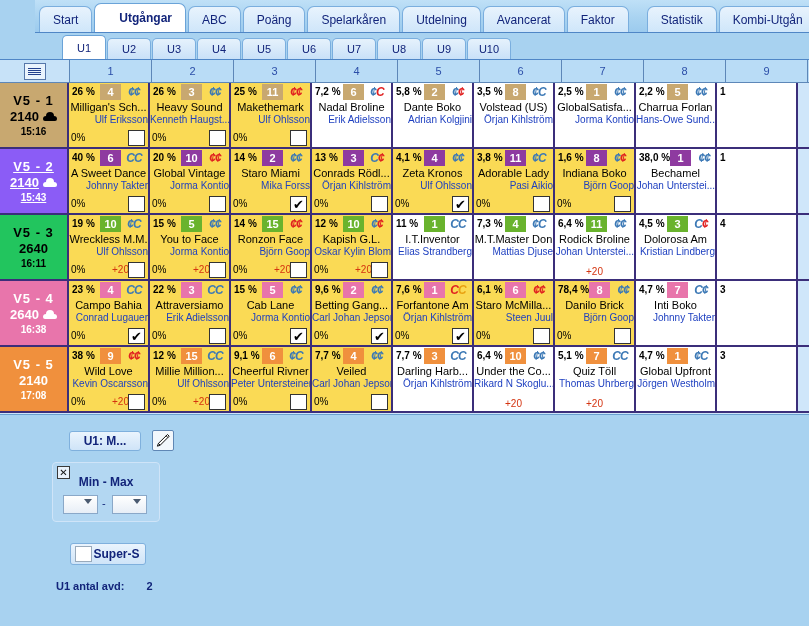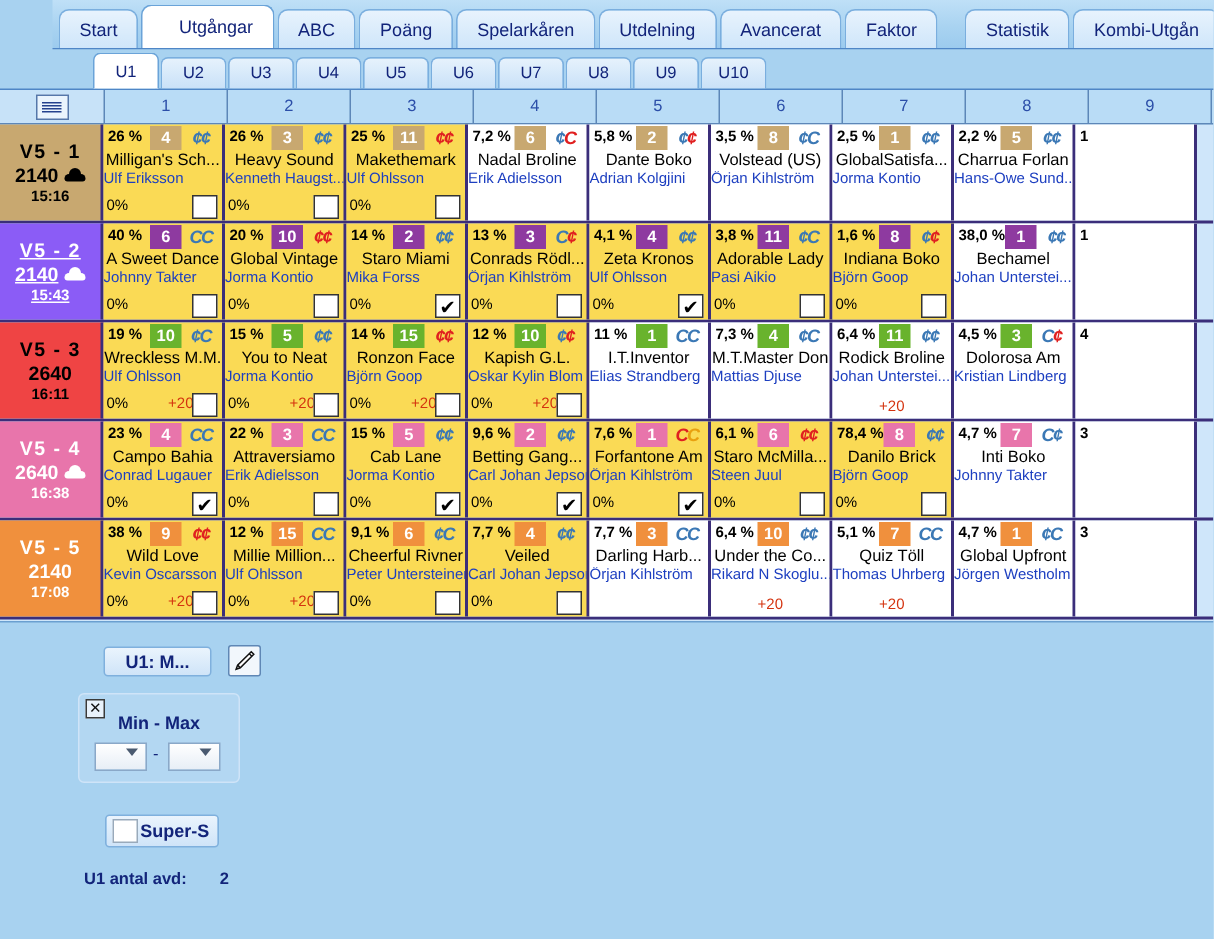--- a/index.html
+++ b/index.html
@@ -25,21 +25,21 @@
     background:linear-gradient(to bottom,#e8f3fd 0%,#cfe6fa 100%);
     border:1px solid #7aaede;
     border-bottom:none;
     border-radius:7px 7px 0 0;
     color:#12247a;font-size:12px;white-space:nowrap;
     box-sizing:border-box;
   }
   .tab.sel{
     background:#ffffff;
     border-color:#6aa3d8;
-    font-weight:normal;
+    font-weight:bold;
     height:29px;line-height:29px;padding-left:24px;
   }
   .tab.gap{margin-left:16px;}
   
   .subbar{
     position:relative;height:26px;
     background:#a8d2f0;
     border-bottom:1px solid #4f86c6;
   }
   .subtabs{position:absolute;left:62px;top:2px;display:flex;align-items:flex-end;}
@@ -105,21 +105,21 @@
     width:21px;height:16px;line-height:16px;text-align:center;
     font-size:11px;font-weight:bold;color:#fff;flex:0 0 21px;
   }
   .sym{flex:0 0 26px;text-align:center;font-size:12px;font-weight:bold;font-style:italic;letter-spacing:-1px;}
   .sym .c1,.sym .c2{font-style:italic;}
   .horse{
     text-align:center;font-size:11px;color:#000;font-weight:normal;
     line-height:13px;margin-top:1px;white-space:nowrap;overflow:hidden;
   }
   .driver{
-    text-align:left;font-size:10px;color:#1d3fc0;line-height:12px;
+    text-align:right;font-size:10px;color:#1d3fc0;line-height:12px;
     white-space:nowrap;overflow:hidden;
   }
   .cbot{position:absolute;left:0;right:0;bottom:1px;height:17px;display:flex;align-items:center;}
   .zero{font-size:10px;color:#000;padding-left:2px;width:22px;}
   .plus{font-size:10px;color:#d4330f;flex:1;text-align:center;}
   .chk{
     position:absolute;right:3px;bottom:1px;
     width:17px;height:16px;background:#fff;border:1px solid #333;
     box-sizing:border-box;display:flex;align-items:center;justify-content:center;
     font-size:13px;color:#000;line-height:1;
@@ -435,21 +435,21 @@
           <div class="horse">Bechamel</div>
           <div class="driver">Johan Unterstei...</div>
         </div>
         <div class="cell">
           <div class="ctop">
             <span class="pct">1</span>
           </div>
         </div>
       </div>
       <div class="row">
-        <div class="rowlbl" style="background: #ef4444; color: rgb(0, 0, 0);">
+        <div class="rowlbl" style="background: #22c55e; color: rgb(0, 0, 0);">
           <div class="rl-title">V5 - 3</div>
           <div class="rl-mid">
             <span>2640</span>
           </div>
           <div class="rl-time">16:11</div>
         </div>
         <div class="cell act">
           <div class="ctop">
             <span class="pct">19 %</span>
             <span class="num" style="background: rgb(105, 179, 45); color: rgb(255, 255, 255);">10</span>
@@ -462,21 +462,21 @@
             <span class="plus">+20</span>
           </div>
           <div class="chk"></div>
         </div>
         <div class="cell act">
           <div class="ctop">
             <span class="pct">15 %</span>
             <span class="num" style="background: rgb(105, 179, 45); color: rgb(255, 255, 255);">5</span>
             <span class="sym"><span class="c1" style="color:#3b78b5">¢</span><span class="c2" style="color:#3b78b5">¢</span></span>
           </div>
-          <div class="horse">You to Neat</div>
+          <div class="horse">You to Face</div>
           <div class="driver">Jorma Kontio</div>
           <div class="cbot">
             <span class="zero">0%</span>
             <span class="plus">+20</span>
           </div>
           <div class="chk"></div>
         </div>
         <div class="cell act">
           <div class="ctop">
             <span class="pct">14 %</span>

